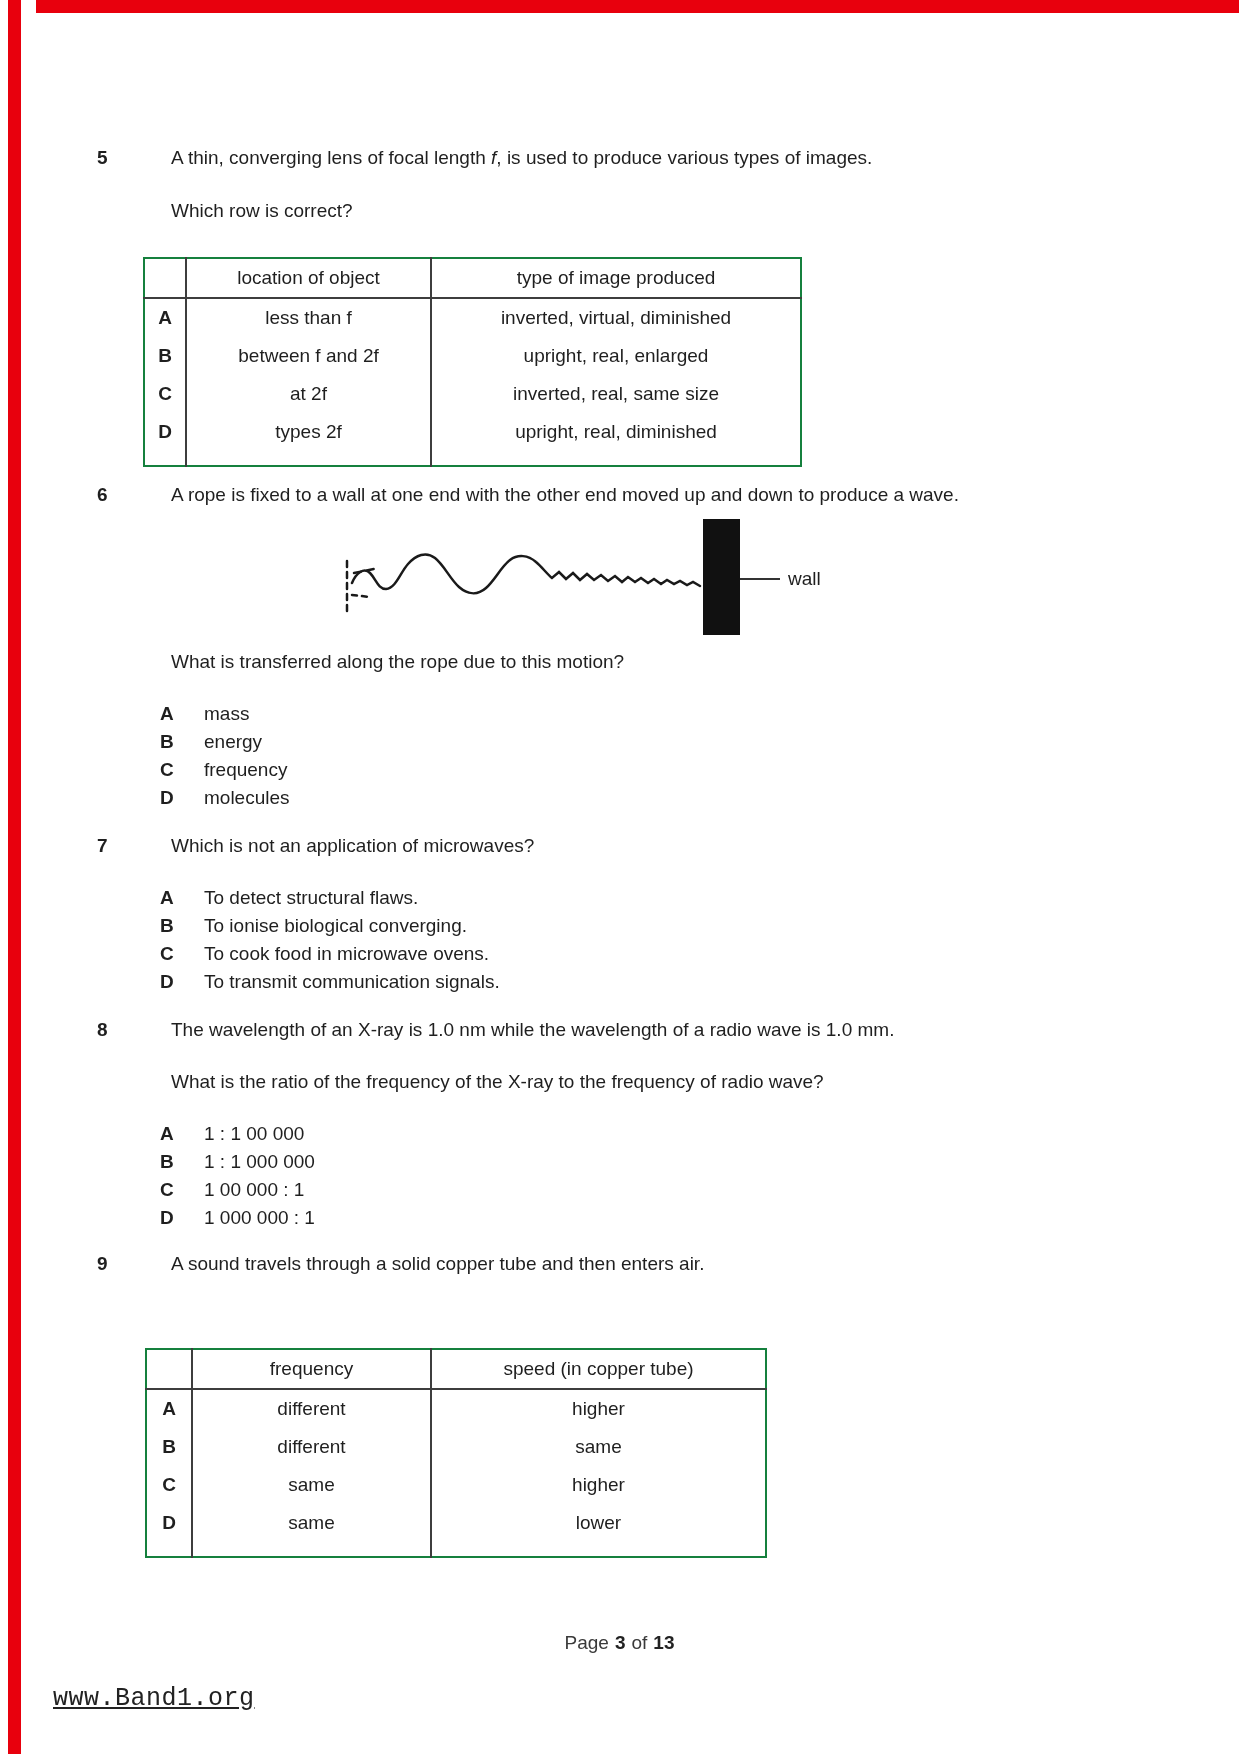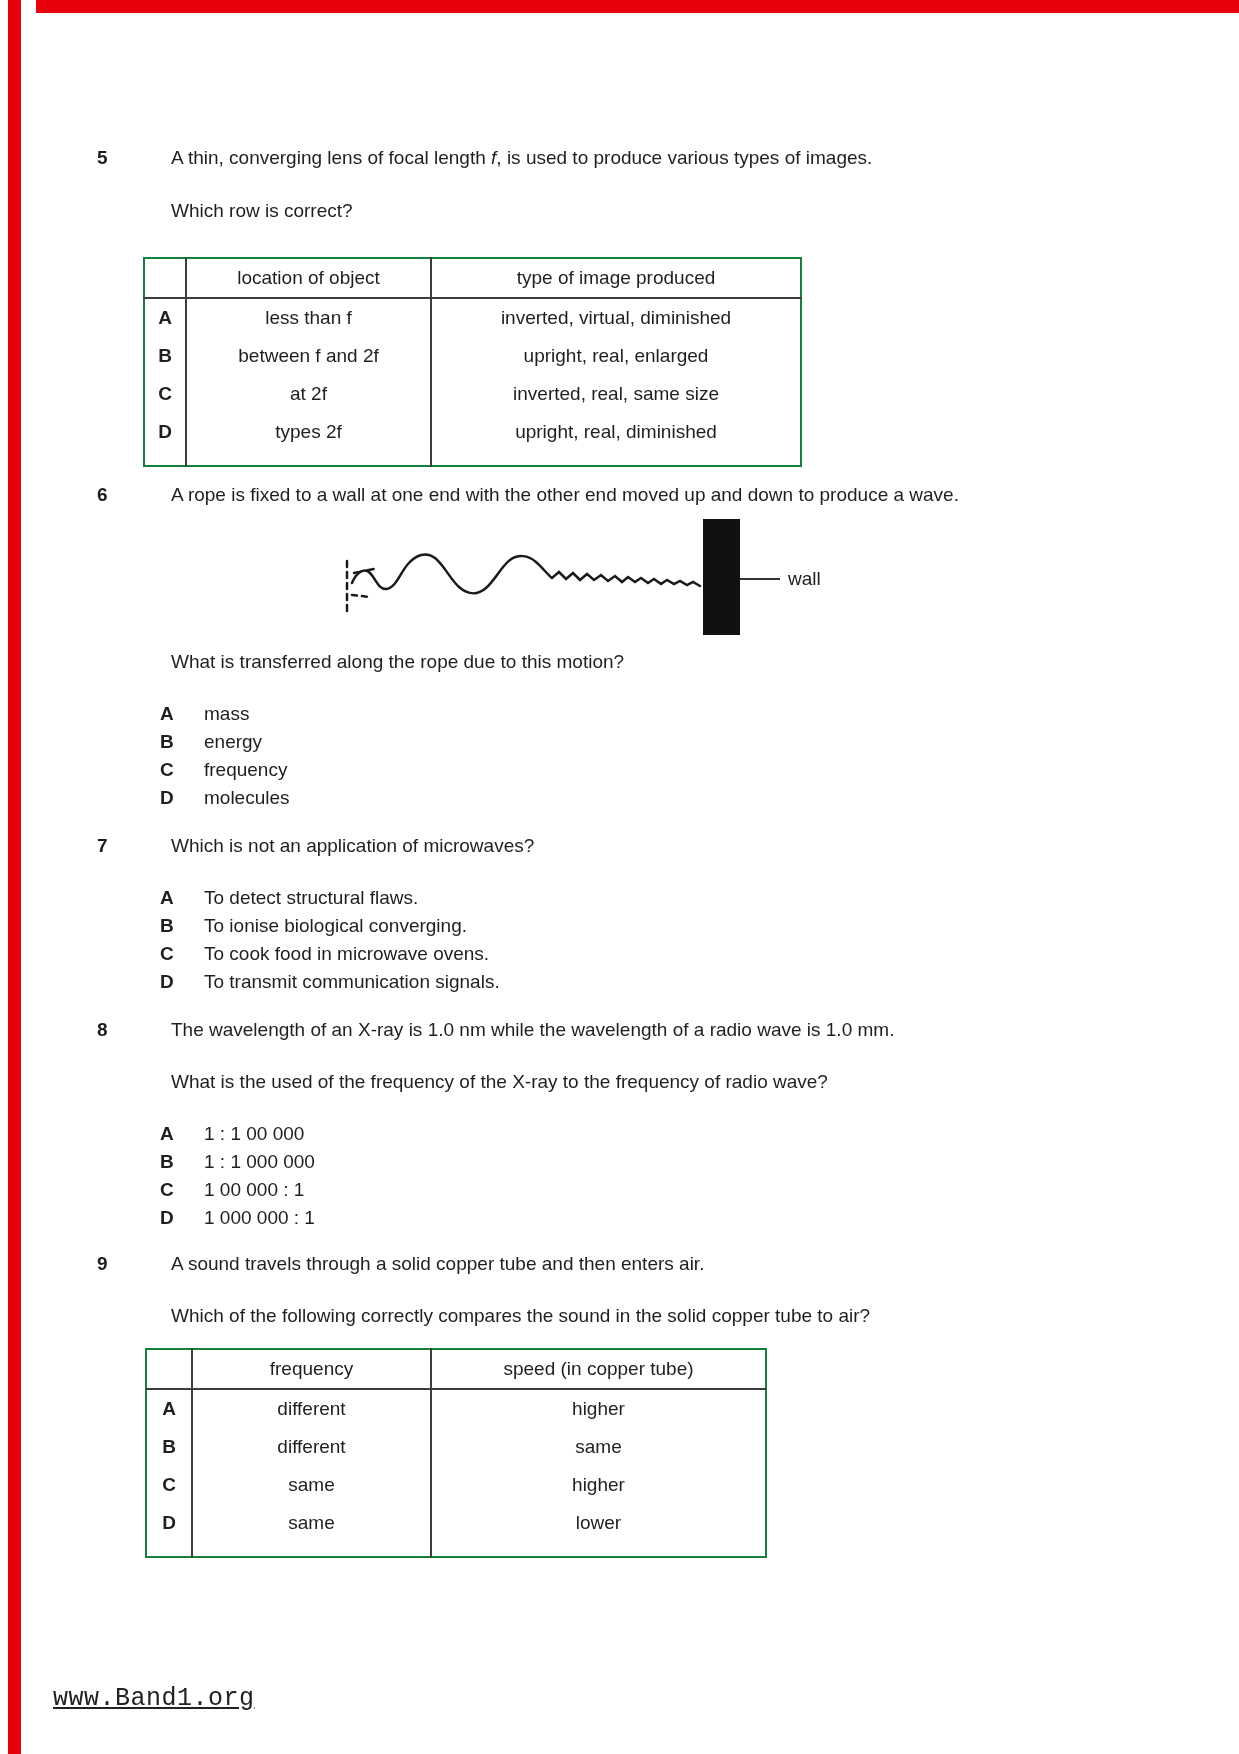--- a/index.html
+++ b/index.html
@@ -159,42 +159,41 @@
       <b class="letter">C</b>
       <span>To cook food in microwave ovens.</span>
     </div>
   <div class="opt" style="top:970px">
       <b class="letter">D</b>
       <span>To transmit communication signals.</span>
     </div>
 
   <span class="qnum" style="top:1018px">8</span>
   <span class="qline" style="top:1018px">The wavelength of an X-ray is 1.0 nm while the wavelength of a radio wave is 1.0 mm.</span>
-  <span class="qline" style="top:1070px">What is the used of the frequency of the X-ray to the frequency of radio wave?</span>
+  <span class="qline" style="top:1070px">What is the ratio of the frequency of the X-ray to the frequency of radio wave?</span>
 
   <div class="opt" style="top:1122px">
       <b class="letter">A</b>
       <span>1 : 1 00 000</span>
     </div>
   <div class="opt" style="top:1150px">
       <b class="letter">B</b>
       <span>1 : 1 000 000</span>
     </div>
   <div class="opt" style="top:1178px">
       <b class="letter">C</b>
       <span>1 00 000 : 1</span>
     </div>
   <div class="opt" style="top:1206px">
       <b class="letter">D</b>
       <span>1 000 000 : 1</span>
     </div>
 
   <span class="qnum" style="top:1252px">9</span>
   <span class="qline" style="top:1252px">A sound travels through a solid copper tube and then enters air.</span>
-  <span class="qline" style="top:1304px">Which of the following correctly compares the sound in the solid copper tube to air?</span>
 
   <table class="mc" style="left:145px;top:1348px;width:620px;">
     <colgroup>
         <col style="width:46px">
         <col style="width:239px">
         <col style="width:335px">
       </colgroup>
     <thead>
       <tr>
         <th></th>
@@ -224,16 +223,22 @@
         <td>lower</td>
       </tr>
       <tr class="pad">
           <td></td>
           <td></td>
           <td></td>
         </tr>
     </tbody>
   </table>
 
+  <div class="page-footer">
+    <span>Page</span>
+    <b>3</b>
+    <span>of</span>
+    <b>13</b>
+  </div>
 
   <div class="watermark">www.Band1.org</div>
 
 </div>
 
 </body></html>

